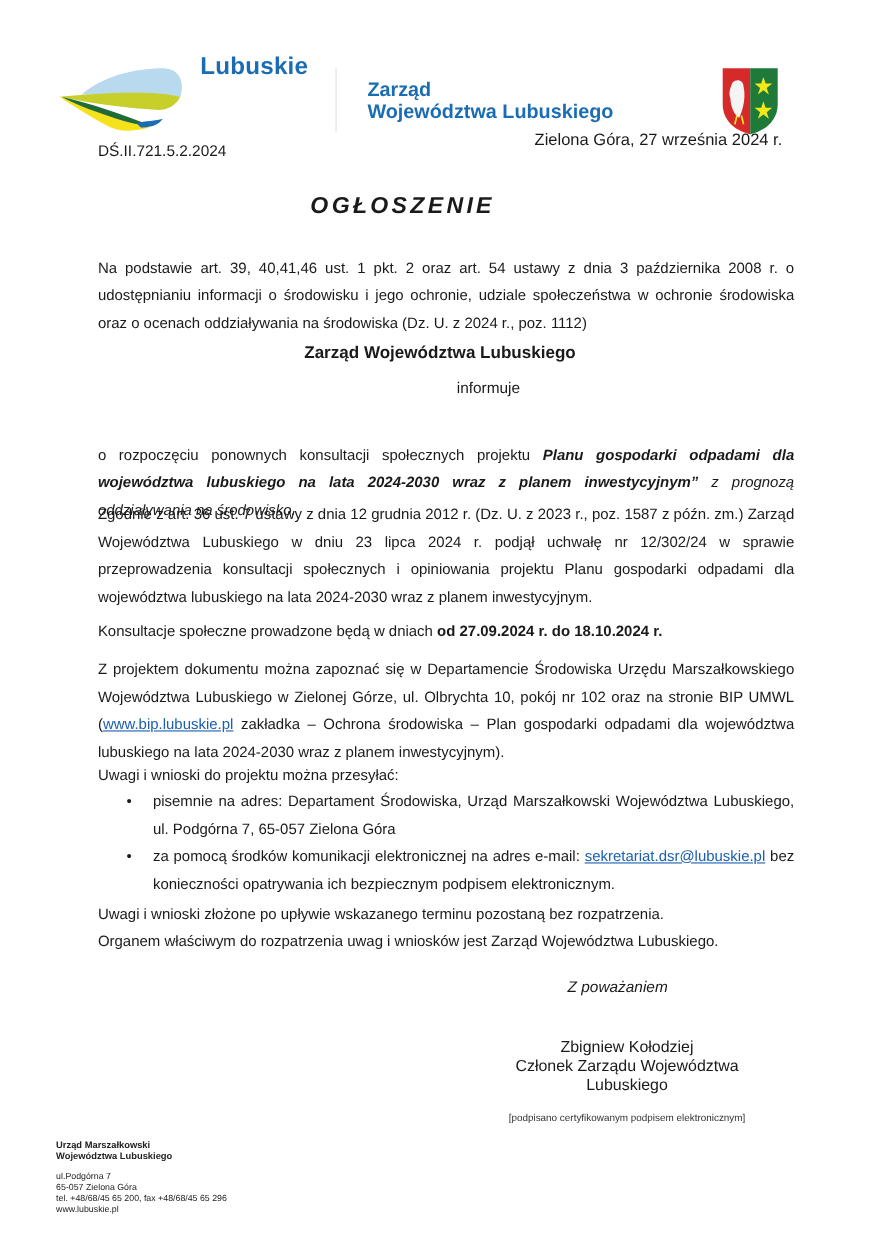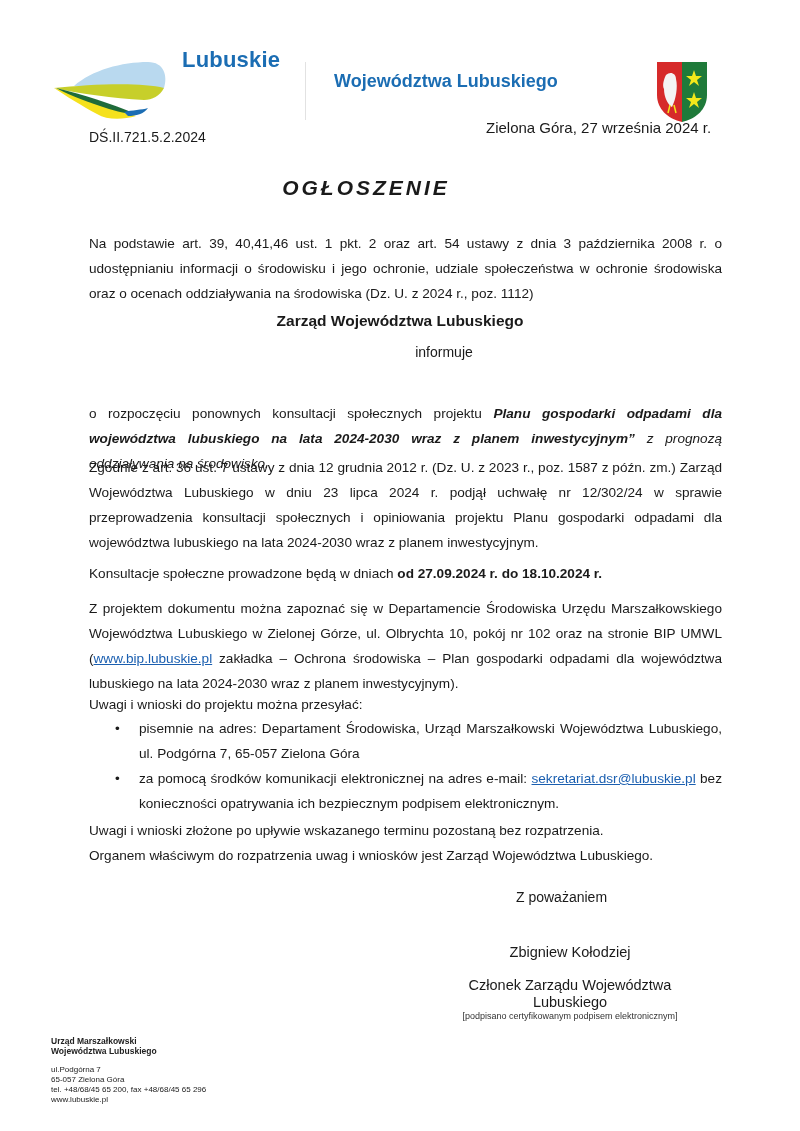--- a/index.html
+++ b/index.html
@@ -22,39 +22,40 @@
   .p3 { top: 455px; }
   .p4 { top: 561px; }
   .p5 { top: 596px; }
   .p6 { top: 692px; }
   .list { left: 115px; top: 716px; width: 607px; font-size: 13.6px; line-height: 25px; }
   .list .item { position: relative; padding-left: 24px; text-align: justify; margin-bottom: 0px; }
   .list .bullet { position: absolute; left: 0; top: 0; }
   .p7 { top: 818px; }
   .p8 { top: 843px; }
   a.link { color: #1b5fb0; text-decoration: underline; }
-  .closing { left: 516px; top: 889px; font-size: 14px; }
+  .closing { left: 516px; top: 889px; font-size: 14px; font-style: italic; }
   .sig-block { left: 420px; top: 944px; width: 300px; text-align: center; font-size: 14.5px; line-height: 17px; }
   .sig-note { left: 420px; top: 1011px; width: 300px; text-align: center; font-size: 9px; color: #333; }
   .footer { left: 51px; top: 1036px; font-size: 8px; line-height: 10px; color: #222; }
   .footer .fh { font-weight: bold; font-size: 8.5px; }
 </style>
 </head>
 <body>
 
 <svg class="abs logo-svg" width="120" height="66" viewBox="0 0 120 66">
   <path d="M22 28 C40 12, 70 4, 96 4 C112 4, 116 18, 112 30 C90 30, 50 28, 22 28 Z" fill="#b9d9ef"></path>
   <path d="M2 30 C40 26, 90 24, 112 30 C108 38, 100 42, 92 42 C60 40, 30 36, 2 30 Z" fill="#c7cf2a"></path>
   <path d="M2 30 C30 38, 60 50, 84 58 C70 62, 55 62, 45 56 C30 48, 14 38, 2 30 Z" fill="#f5e11c"></path>
   <path d="M4 30 C30 36, 60 46, 84 56 C72 56, 60 52, 48 48 C30 42, 15 36, 4 30 Z" fill="#1f6b3a"></path>
   <path d="M72 54 C80 52, 90 52, 96 50 C92 56, 84 58, 76 58 Z" fill="#1b6db3"></path>
 </svg>
 <div class="abs brand">Lubuskie</div>
 <div class="abs vdiv"></div>
 <div class="abs office">
+  <div>Zarząd</div>
   <div>Województwa Lubuskiego</div>
 </div>
 <svg class="abs crest" width="52" height="62" viewBox="0 0 52 62">
   <path d="M1 1 H26 V61 C12 58, 1 48, 1 34 Z" fill="#d62a2a"></path>
   <path d="M26 1 H51 V34 C51 48, 40 58, 26 61 Z" fill="#1f7a3a"></path>
   <path d="M10 14 C14 10, 20 12, 20 18 C22 26, 20 38, 16 46 C12 44, 8 36, 8 28 C6 24, 8 18, 10 14 Z" fill="#f4f4f4"></path>
   <path d="M14 44 L12 52 M18 44 L20 52" stroke="#f3e81a" stroke-width="1.5"></path>
   <polygon points="38,9 40,15 46,15 41,19 43,25 38,21 33,25 35,19 30,15 36,15" fill="#f3e81a"></polygon>
   <polygon points="38,31 40,37 46,37 41,41 43,47 38,43 33,47 35,41 30,37 36,37" fill="#f3e81a"></polygon>
 </svg>
@@ -87,21 +88,21 @@
     <span class="bullet">•</span>
     <span>za pomocą środków komunikacji elektronicznej na adres e-mail: </span><a class="link">sekretariat.dsr@lubuskie.pl</a><span> bez konieczności opatrywania ich bezpiecznym podpisem elektronicznym.</span>
   </div>
 </div>
 
 <div class="abs body-text p7">Uwagi i wnioski złożone po upływie wskazanego terminu pozostaną bez rozpatrzenia.</div>
 <div class="abs body-text p8">Organem właściwym do rozpatrzenia uwag i wniosków jest Zarząd Województwa Lubuskiego.</div>
 
 <div class="abs closing">Z poważaniem</div>
 <div class="abs sig-block">
-  <div style="margin-bottom:16px;">Zbigniew Kołodziej</div>
+  <div style="margin-bottom:1px;">Zbigniew Kołodziej</div>
   <div>Członek Zarządu Województwa</div>
   <div>Lubuskiego</div>
 </div>
 <div class="abs sig-note">[podpisano certyfikowanym podpisem elektronicznym]</div>
 
 <div class="abs footer">
   <div class="fh">Urząd Marszałkowski</div>
   <div class="fh">Województwa Lubuskiego</div>
   <div style="height:9px"></div>
   <div>ul.Podgórna 7</div>

